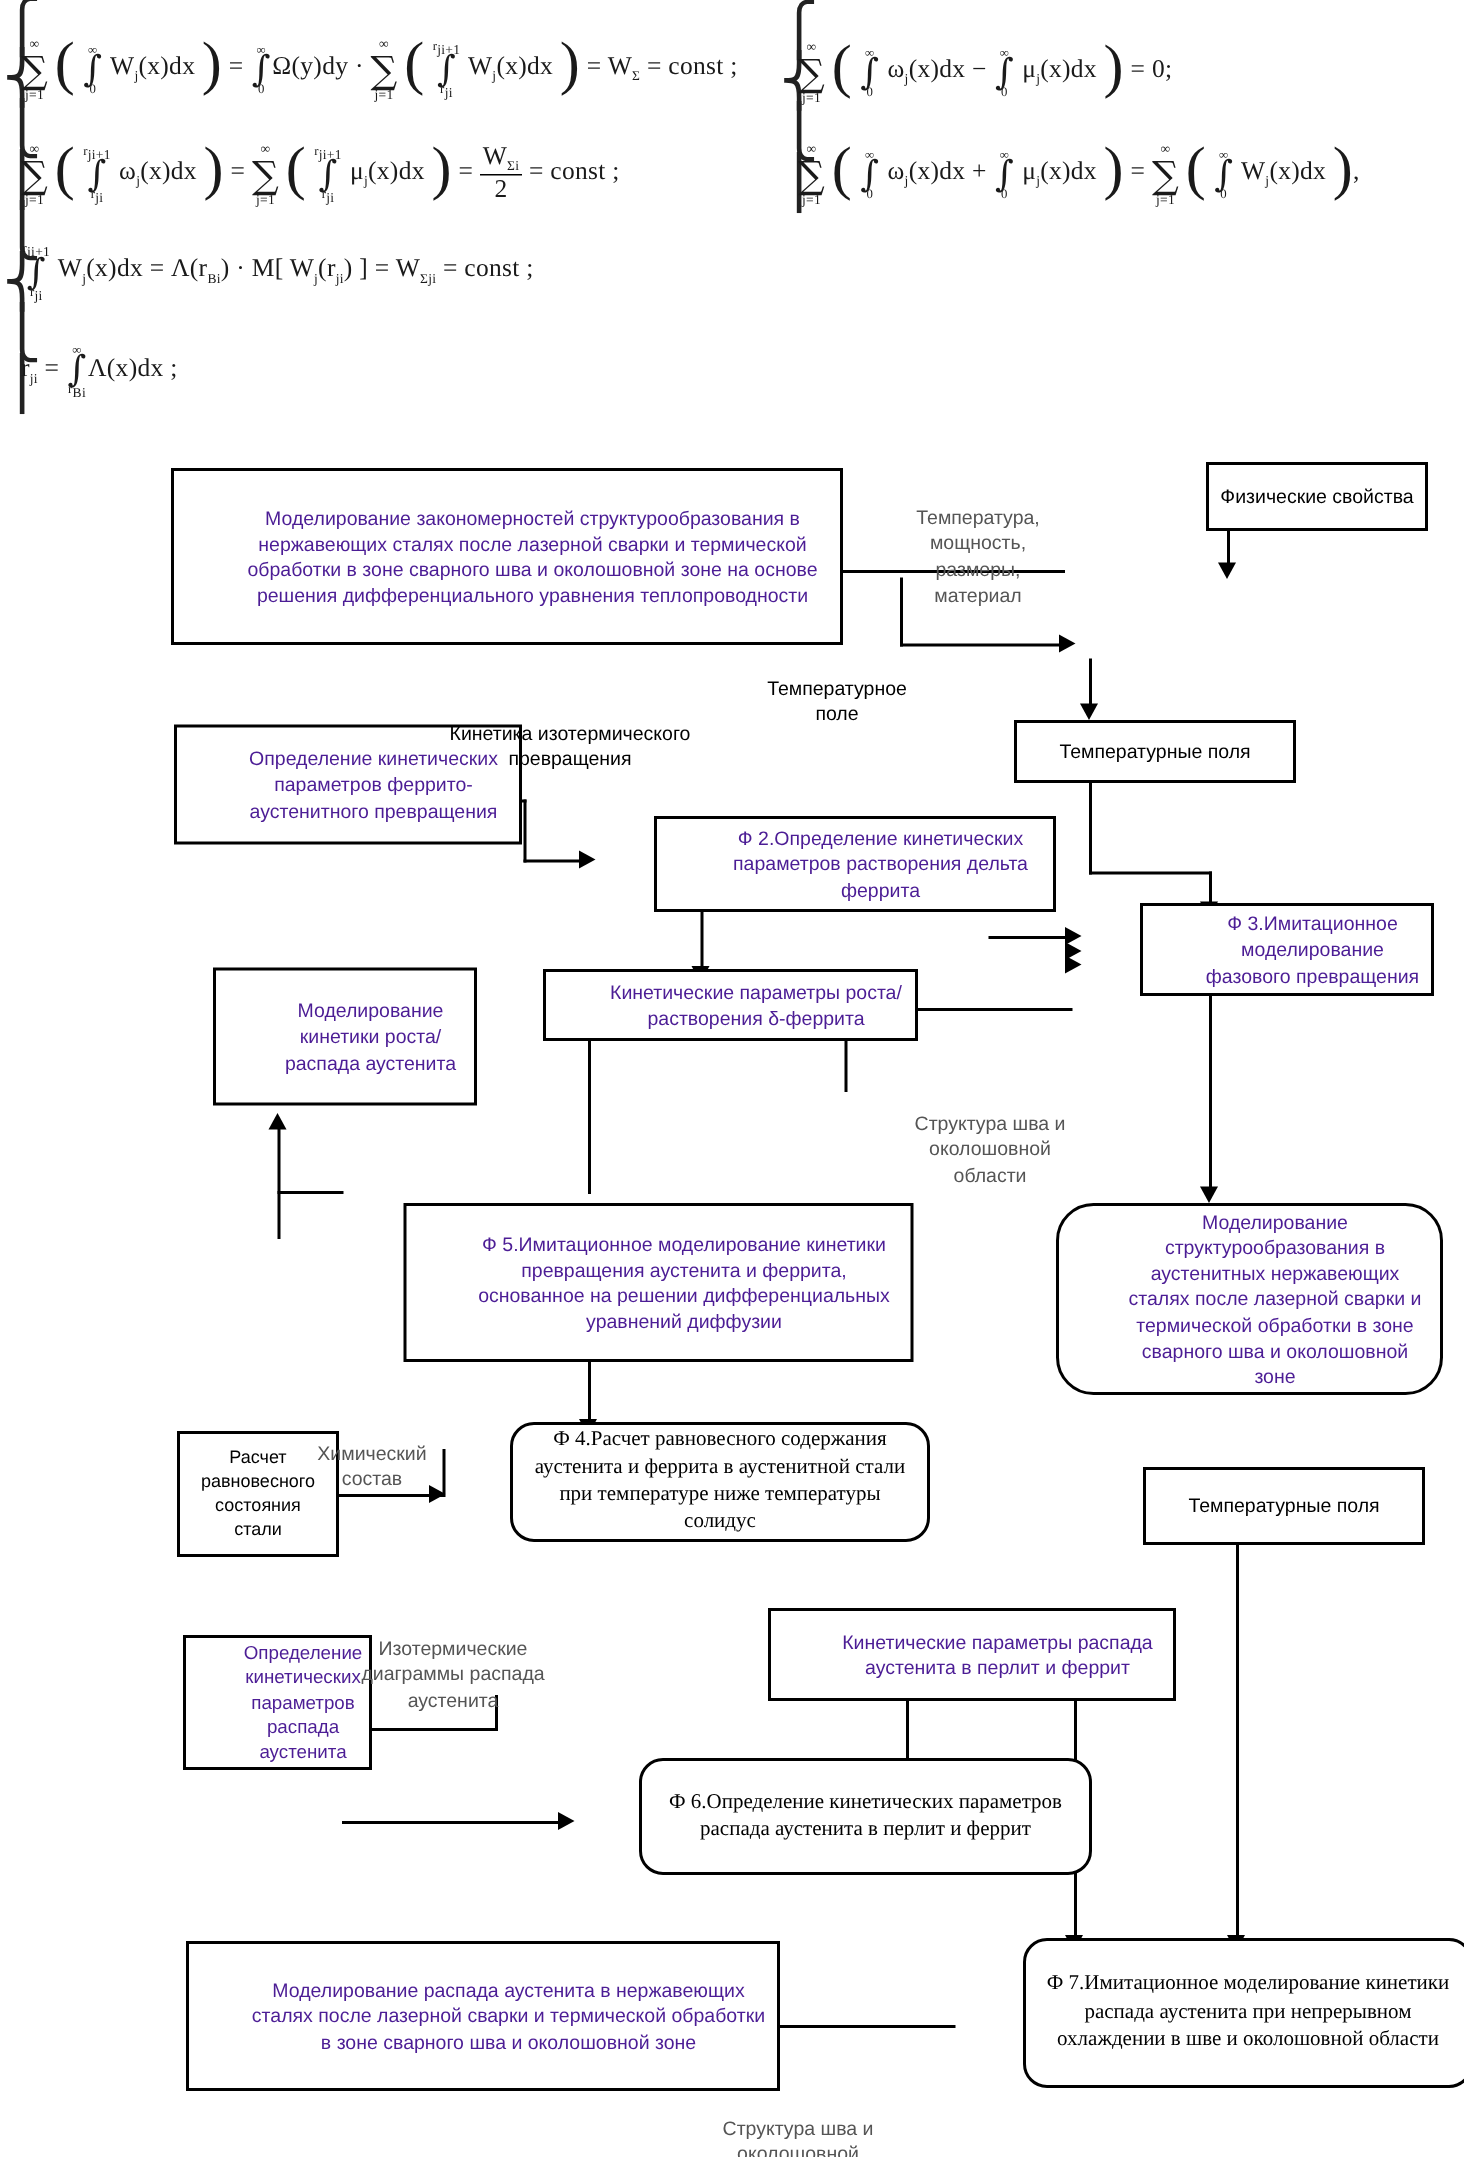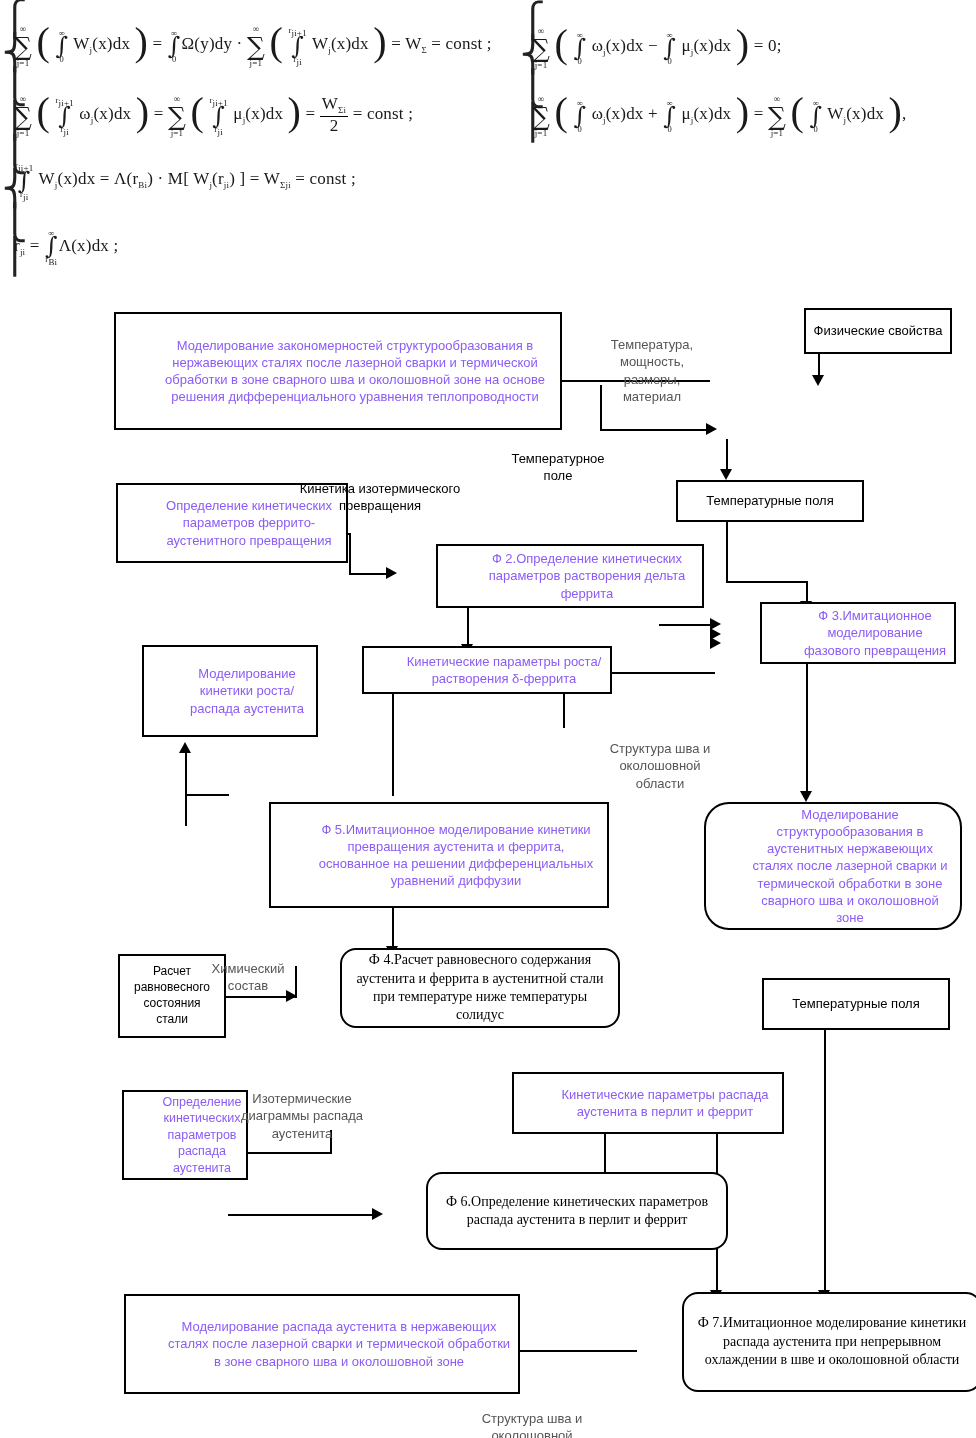--- a/index.html
+++ b/index.html
@@ -62,21 +62,21 @@
     justify-content:center;
     text-align:center;
     padding:4px 6px;
     line-height:1.32;
     font-size:13px;
     font-family:"Liberation Sans", sans-serif;
     margin-left:44px;
   }
   .box.serif{font-family:"Liberation Serif", serif; font-size:14px;}
   .box.rounded{border-radius:16px;}
-  .box.faded{color:#8b5cf6;padding-left:40px;}
+  .box.faded{color:#4c1d95;padding-left:40px;}
   .lbl{
     position:absolute;
     text-align:center;
     font-size:13px;
     line-height:1.34;
     font-family:"Liberation Sans", sans-serif;
     margin-top:32px;
   }
   .lbl.faded{color:#555;}
   .ln{position:absolute; background:#000;}

